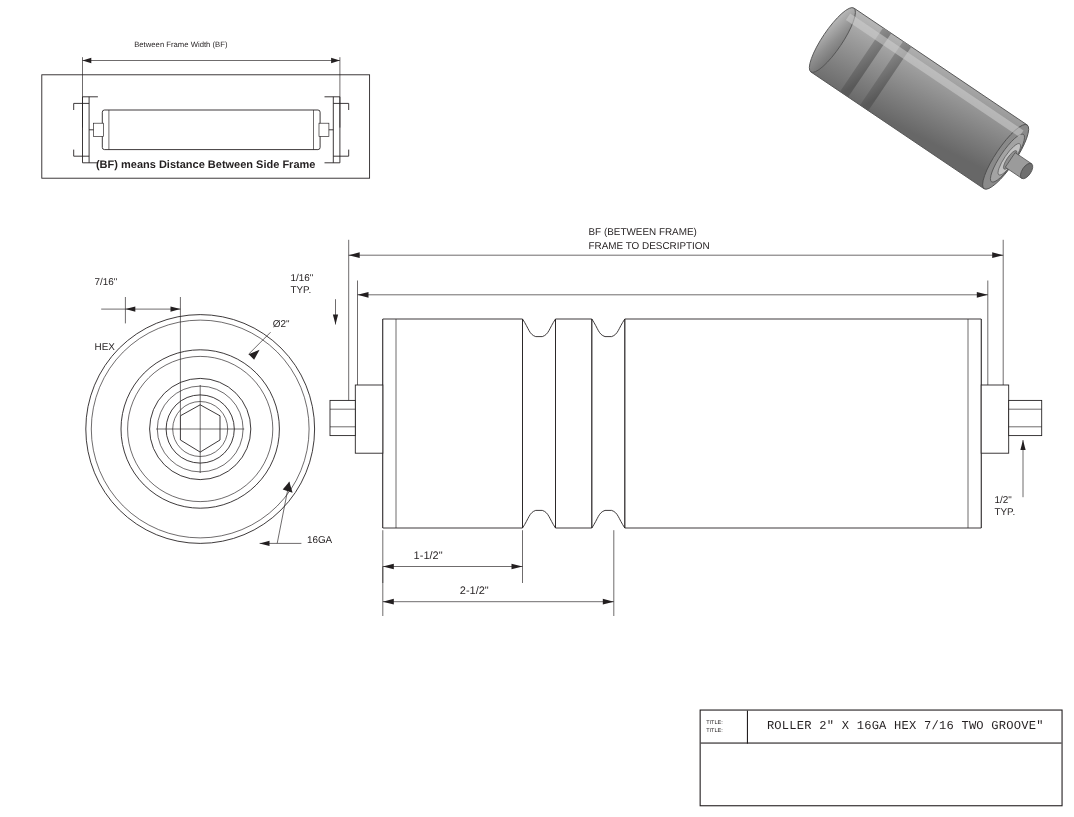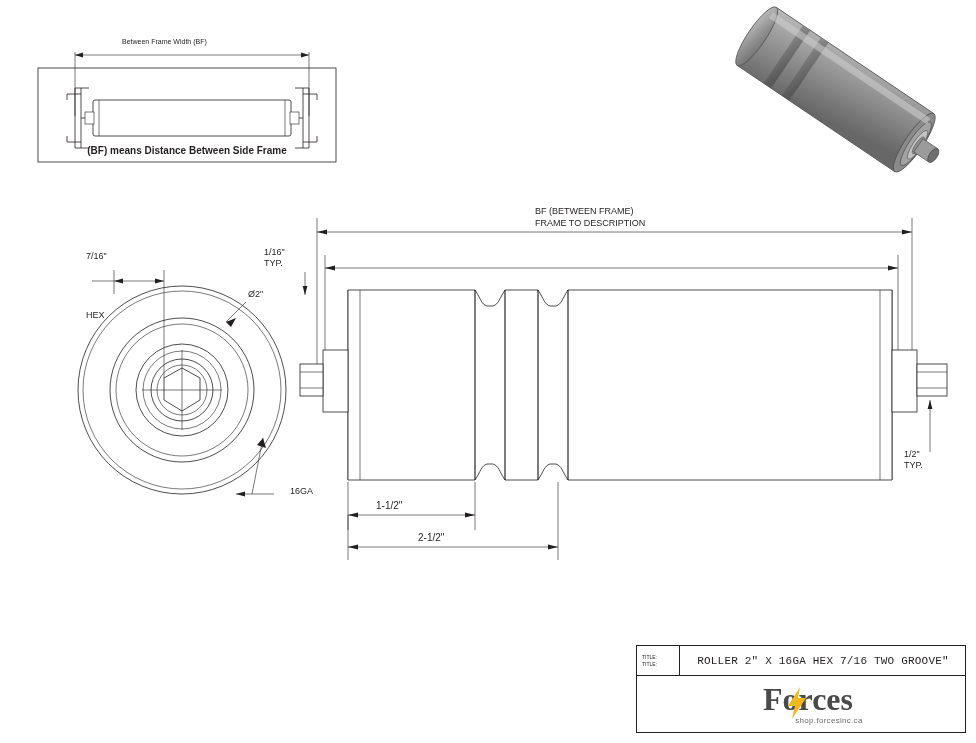--- a/index.html
+++ b/index.html
@@ -241,21 +241,21 @@
 
       <line x1="203" y1="188" x2="192" y2="244" class="ln thinner"></line>
       <line x1="192" y1="244" x2="214" y2="244" class="ln thinner"></line>
       <polygon points="203,188 206,198 197,195" fill="#231f20"></polygon>
       <line x1="176" y1="244" x2="192" y2="244" class="ln thinner"></line>
       <polygon points="176,244 185,241.6 185,246.4" fill="#231f20"></polygon>
     </svg>
     <div class="abs txt t9 center" style="left:26px; top:2px; width:60px;">7/16"</div>
     <div class="abs txt t9 center" style="left:26px; top:13px; width:60px;margin-top:48px;">HEX</div>
     <div class="abs txt t9" style="left:188px; top:40px;">Ø2"</div>
-    <div class="abs txt t9" style="left:230px; top:237px;">16GA</div>
+    <div class="abs txt t9" style="left:219px; top:237px;">16GA</div>
   </div>
 
   <div class="abs" style="left:280px; top:200px;">
     <svg width="680" height="380" viewBox="0 0 680 380">
 
       <line x1="37" y1="18" x2="37" y2="170" class="ln thinner"></line>
       <line x1="632" y1="18" x2="632" y2="170" class="ln thinner"></line>
       <line x1="37" y1="32" x2="632" y2="32" class="ln thinner"></line>
       <polygon points="37,32 47,29.4 47,34.6" fill="#231f20"></polygon>
       <polygon points="632,32 622,29.4 622,34.6" fill="#231f20"></polygon>
@@ -329,24 +329,15 @@
 
   <div class="abs" id="titleblock">
     <div id="tb-row1">
       <div id="tb-label">
         <div>TITLE:</div>
         <div>TITLE:</div>
       </div>
       <div id="tb-divider"></div>
       <div id="tb-title-text">ROLLER 2" X 16GA HEX 7/16 TWO GROOVE"</div>
     </div>
-    <div id="tb-logo">
-      <div id="logo-wrap">
-        <svg id="bolt" viewBox="0 0 20 32">
-          <polygon points="13,0 1,19 8,19 5,32 19,11 11,11" fill="#f5b81c"></polygon>
-        </svg>
-        <span id="logo-word">Forces</span>
-      </div>
-      <div id="logo-sub">shop.forcesinc.ca</div>
-    </div>
   </div>
 
 </div>
 
 </body></html>

